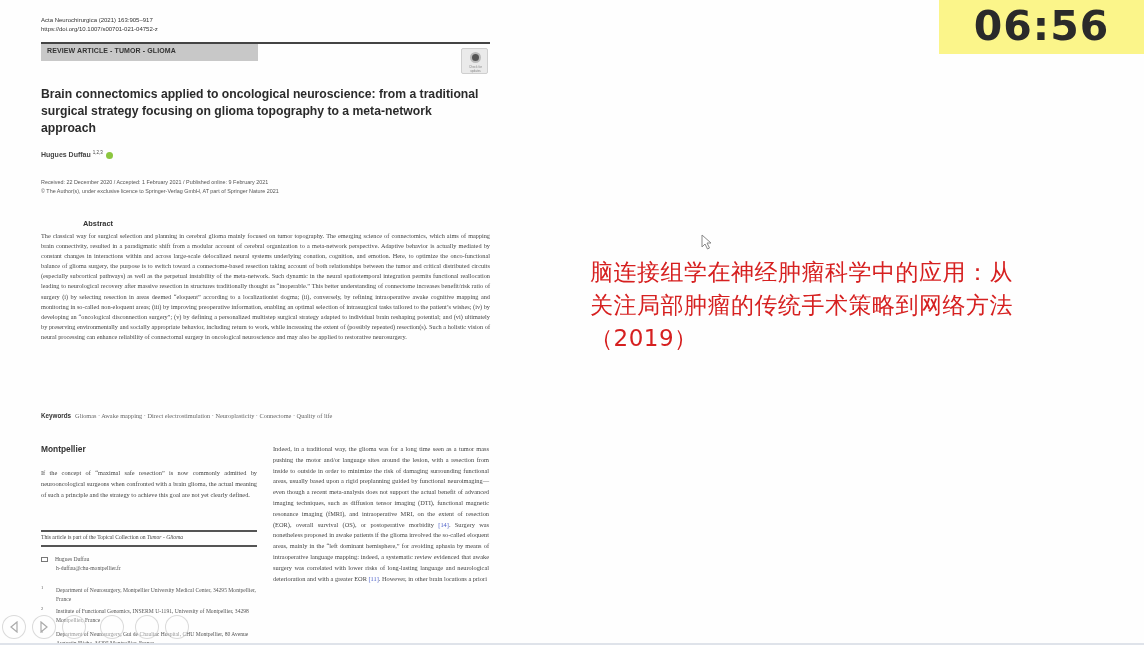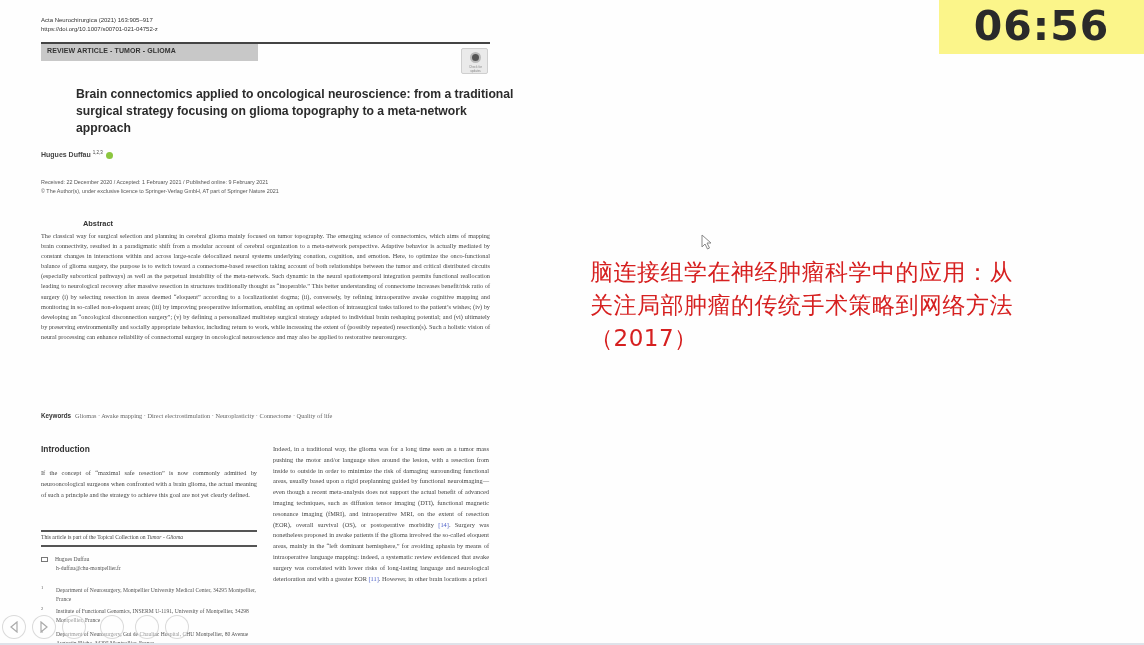--- a/index.html
+++ b/index.html
@@ -15,21 +15,21 @@
   .journal-line.l2 { top: 13px; }
 
   .rule-top { position: absolute; left: 3px; top: 30px; width: 449px; height: 2px; background: #444; }
   .category-bar { position: absolute; left: 3px; top: 32px; width: 217px; height: 17px; background: #c8c8c8; }
   .category-bar span { font-family: "Liberation Sans", sans-serif; font-size: 7px; font-weight: bold; color: #333; position: absolute; left: 6px; top: 3px; letter-spacing: 0.1px; }
 
   .crossmark { position: absolute; left: 423px; top: 36px; width: 27px; height: 26px; background: #eaeaea; border: 1px solid #cfcfcf; border-radius: 2px; }
   .crossmark .circle { position: absolute; left: 8px; top: 3px; width: 11px; height: 11px; border-radius: 50%; background: #555; border: 2px solid #bbb; }
   .crossmark .cm-text { position: absolute; left: 2px; top: 16px; width: 23px; font-family: "Liberation Sans", sans-serif; font-size: 3px; color: #888; text-align: center; line-height: 4px; }
 
-  .title { position: absolute; left: 3px; top: 74px; width: 440px; font-family: "Liberation Sans", sans-serif; font-size: 12.2px; font-weight: bold; color: #2b2b2b; line-height: 17px; margin-left: 35px; }
+  .title { position: absolute; left: 3px; top: 74px; width: 440px; font-family: "Liberation Sans", sans-serif; font-size: 12.2px; font-weight: bold; color: #2b2b2b; line-height: 17px; }
   .author { position: absolute; left: 3px; top: 138px; font-family: "Liberation Sans", sans-serif; font-size: 7px; font-weight: bold; color: #444; }
   .author sup { font-size: 4.5px; font-weight: normal; vertical-align: super; }
   .orcid { display: inline-block; width: 7px; height: 7px; border-radius: 50%; background: #8cc63f; vertical-align: middle; margin-left: 1px; }
 
   .dates { position: absolute; left: 3px; top: 166px; font-family: "Liberation Sans", sans-serif; font-size: 5.4px; color: #555; line-height: 9px; white-space: nowrap; }
 
   .abstract-head { position: absolute; left: 3px; top: 207px; font-family: "Liberation Sans", sans-serif; font-size: 7.4px; font-weight: bold; color: #333; margin-left: 42px; }
   .abstract { position: absolute; left: 3px; top: 219px; width: 449px; font-size: 6.25px; color: #444; line-height: 10.1px; text-align: justify; }
 
   .keywords { position: absolute; left: 3px; top: 400px; font-size: 6.3px; color: #666; white-space: nowrap; }
@@ -111,21 +111,21 @@
       <div>© The Author(s), under exclusive licence to Springer-Verlag GmbH, AT part of Springer Nature 2021</div>
     </div>
 
     <div class="abstract-head">Abstract</div>
     <div class="abstract">The classical way for surgical selection and planning in cerebral glioma mainly focused on tumor topography. The emerging science of connectomics, which aims of mapping brain connectivity, resulted in a paradigmatic shift from a modular account of cerebral organization to a meta-network perspective. Adaptive behavior is actually mediated by constant changes in interactions within and across large-scale delocalized neural systems underlying conation, cognition, and emotion. Here, to optimize the onco-functional balance of glioma surgery, the purpose is to switch toward a connectome-based resection taking account of both relationships between the tumor and critical distributed circuits (especially subcortical pathways) as well as the perpetual instability of the meta-network. Such dynamic in the neural spatiotemporal integration permits functional reallocation leading to neurological recovery after massive resection in structures traditionally thought as “inoperable.” This better understanding of connectome increases benefit/risk ratio of surgery (i) by selecting resection in areas deemed “eloquent” according to a localizationist dogma; (ii), conversely, by refining intraoperative awake cognitive mapping and monitoring in so-called non-eloquent areas; (iii) by improving preoperative information, enabling an optimal selection of intrasurgical tasks tailored to the patient’s wishes; (iv) by developing an “oncological disconnection surgery”; (v) by defining a personalized multistep surgical strategy adapted to individual brain reshaping potential; and (vi) ultimately by preserving environmentally and socially appropriate behavior, including return to work, while increasing the extent of (possibly repeated) resection(s). Such a holistic vision of neural processing can enhance reliability of connectomal surgery in oncological neuroscience and may also be applied to restorative neurosurgery.</div>
 
     <div class="keywords">
       <b>Keywords</b><span>Gliomas · Awake mapping · Direct electrostimulation · Neuroplasticity · Connectome · Quality of life</span>
     </div>
 
-    <div class="intro-head">Introduction</div>
+    <div class="intro-head">Montpellier</div>
     <div class="col-left">If the concept of “maximal safe resection” is now commonly admitted by neurooncological surgeons when confronted with a brain glioma, the actual meaning of such a principle and the strategy to achieve this goal are not yet clearly defined.</div>
 
     <div class="topical-rule1"></div>
     <div class="topical">
       <span>This article is part of the Topical Collection on </span><i>Tumor - Glioma</i>
     </div>
     <div class="topical-rule2"></div>
 
     <div class="corresp">
       <div><span class="mail-icon"></span><span>Hugues Duffau</span></div>
@@ -143,21 +143,21 @@
     <div class="affil a3">
       <span class="num">3</span>
       <span class="txt">Department of Neurosurgery, Gui de Chauliac Hospital, CHU Montpellier, 80 Avenue Augustin Fliche, 34295 Montpellier, France</span>
     </div>
 
     <div class="col-right">
       <span>Indeed, in a traditional way, the glioma was for a long time seen as a tumor mass pushing the motor and/or language sites around the lesion, with a resection from inside to outside in order to minimize the risk of damaging surrounding functional areas, usually based upon a rigid preplanning guided by functional neuroimaging—even though a recent meta-analysis does not support the actual benefit of advanced imaging techniques, such as diffusion tensor imaging (DTI), functional magnetic resonance imaging (fMRI), and intraoperative MRI, on the extent of resection (EOR), overall survival (OS), or postoperative morbidity </span><span class="ref">[14]</span><span>. Surgery was nonetheless proposed in awake patients if the glioma involved the so-called eloquent areas, mainly in the “left dominant hemisphere,” for avoiding aphasia by means of intraoperative language mapping: indeed, a systematic review evidenced that awake surgery was correlated with lower risks of long-lasting language and neurological deterioration and with a greater EOR </span><span class="ref">[11]</span><span>. However, in other brain locations a priori</span>
     </div>
   </div>
 
-  <div class="cn-caption">脑连接组学在神经肿瘤科学中的应用：从关注局部肿瘤的传统手术策略到网络方法（2017）</div>
+  <div class="cn-caption">脑连接组学在神经肿瘤科学中的应用：从关注局部肿瘤的传统手术策略到网络方法（2019）</div>
 
   <div class="timer">
     <span>06:56</span>
   </div>
 
   <svg class="cursor" viewBox="0 0 12 16" width="12" height="16">
     <path d="M1 1 L1 13 L4 10 L6.5 15 L8.5 14 L6 9 L10 9 Z" fill="#ffffff" stroke="#888" stroke-width="1"></path>
   </svg>
 
   <div class="ctrl prev">

